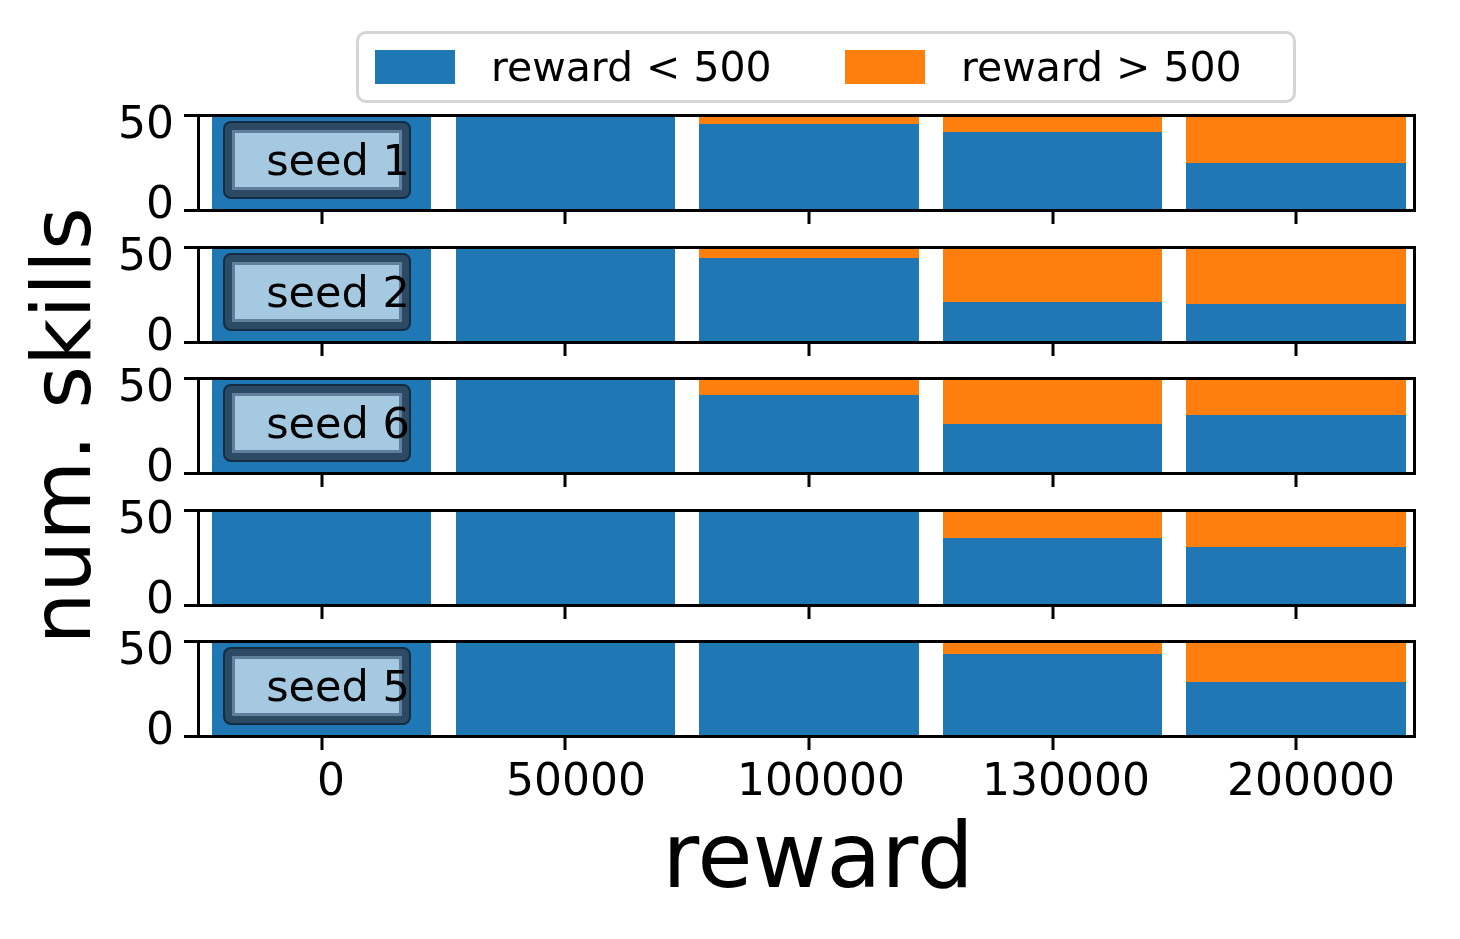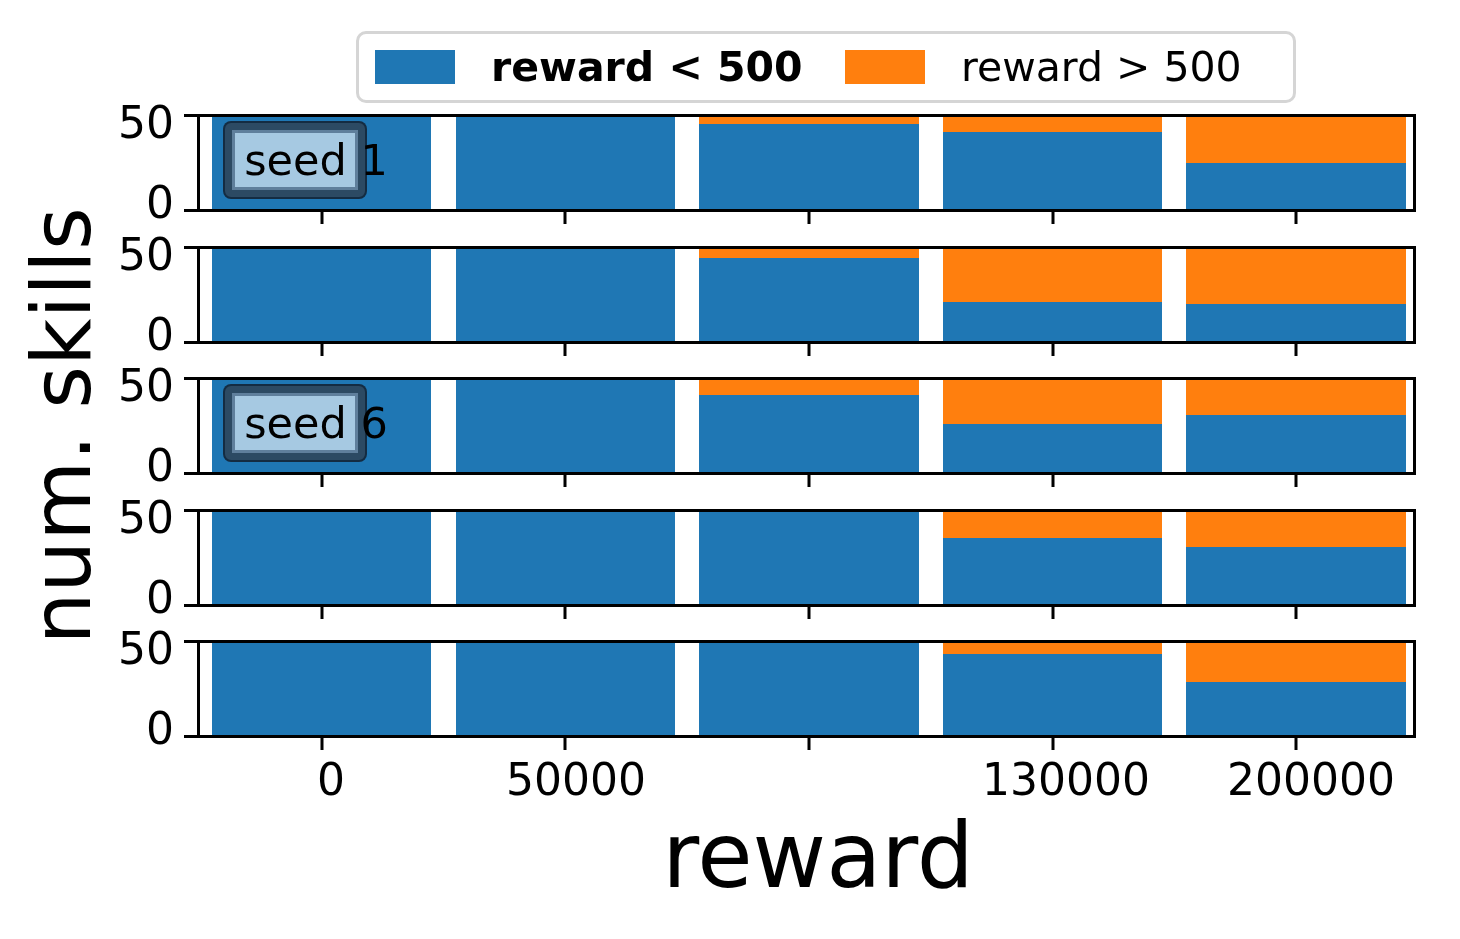--- a/index.html
+++ b/index.html
@@ -9,21 +9,21 @@
     overflow:hidden;
   }
 
   
   .legend {
     position:absolute; left:356px; top:31px; width:940px; height:72px;
     background:#ffffff; border:3px solid #d5d5d5; border-radius:10px;
     display:flex; align-items:center; box-sizing:border-box;
   }
   .legend-item { display:flex; align-items:center; }
-  .legend-item.first { margin-left:16px; width:470px;font-weight:bold; }
+  .legend-item.first { margin-left:16px; width:470px; }
   .legend-swatch { width:80px; height:34px; margin-right:36px; flex:0 0 auto; }
   .legend-label { font-size:41px; line-height:1; white-space:nowrap; }
 
   
   .ylabel {
     position:absolute; left:62px; top:426px; font-size:82px; line-height:1;
     transform:translate(-50%,-50%) rotate(-90deg); white-space:nowrap;
   }
   .xlabel {
     position:absolute; left:818px; top:806px; font-size:90px; line-height:1.1;
@@ -54,21 +54,21 @@
   }
   .ytick-mark.top { top:-3px; }
   .ytick-mark.bottom { bottom:-3px; }
   .xtick-mark {
     position:absolute; top:calc(100% + 3px); width:3px; height:12px; background:#000;
     transform:translateX(-50%);
   }
 
   
   .seed-box {
-    position:absolute; left:2.1%; top:6px; height:74px; width:140px;
+    position:absolute; left:2.1%; top:6px; height:74px; width:184px;
     background:#a6c9e2; border:7px solid #2c4a63; border-radius:6px;
     box-shadow: inset 0 0 0 3px #5f7f9c, 0 0 0 2px #142c42;
     box-sizing:border-box; display:flex; align-items:center; justify-content:center;padding-left:41px;
   }
   .seed-label { font-size:43px; line-height:1; color:#000; white-space:nowrap; }
 </style>
 </head>
 <body>
 
 <div class="figure">
@@ -119,20 +119,23 @@
     <div class="bars">
         <div class="bar-seg" style="left: 1.00402%; width: 18.0723%; bottom: 0%; height: 100%; background: rgb(31, 119, 180);"></div>
         <div class="bar-seg" style="left: 21.0843%; width: 18.0723%; bottom: 0%; height: 100%; background: rgb(31, 119, 180);"></div>
         <div class="bar-seg" style="left: 41.1647%; width: 18.0723%; bottom: 0%; height: 90%; background: rgb(31, 119, 180);"></div>
         <div class="bar-seg" style="left: 41.1647%; width: 18.0723%; bottom: 90%; height: 10%; background: rgb(255, 127, 14);"></div>
         <div class="bar-seg" style="left: 61.245%; width: 18.0723%; bottom: 0%; height: 42%; background: rgb(31, 119, 180);"></div>
         <div class="bar-seg" style="left: 61.245%; width: 18.0723%; bottom: 42%; height: 58%; background: rgb(255, 127, 14);"></div>
         <div class="bar-seg" style="left: 81.3253%; width: 18.0723%; bottom: 0%; height: 40%; background: rgb(31, 119, 180);"></div>
         <div class="bar-seg" style="left: 81.3253%; width: 18.0723%; bottom: 40%; height: 60%; background: rgb(255, 127, 14);"></div>
       </div>
+    <div class="seed-box">
+      <span class="seed-label">seed 2</span>
+    </div>
   <span class="xtick-mark" style="left: 10.0402%;"></span>
       <span class="xtick-mark" style="left: 30.1205%;"></span>
       <span class="xtick-mark" style="left: 50.2008%;"></span>
       <span class="xtick-mark" style="left: 70.2811%;"></span>
       <span class="xtick-mark" style="left: 90.3614%;"></span>
     </div>
 
   <div class="subplot" style="top:377px">
     <span class="ytick-label top">50</span>
     <span class="ytick-label bottom">0</span>
@@ -186,29 +189,33 @@
     <span class="ytick-mark bottom"></span>
     <div class="bars">
         <div class="bar-seg" style="left: 1.00402%; width: 18.0723%; bottom: 0%; height: 100%; background: rgb(31, 119, 180);"></div>
         <div class="bar-seg" style="left: 21.0843%; width: 18.0723%; bottom: 0%; height: 100%; background: rgb(31, 119, 180);"></div>
         <div class="bar-seg" style="left: 41.1647%; width: 18.0723%; bottom: 0%; height: 100%; background: rgb(31, 119, 180);"></div>
         <div class="bar-seg" style="left: 61.245%; width: 18.0723%; bottom: 0%; height: 88%; background: rgb(31, 119, 180);"></div>
         <div class="bar-seg" style="left: 61.245%; width: 18.0723%; bottom: 88%; height: 12%; background: rgb(255, 127, 14);"></div>
         <div class="bar-seg" style="left: 81.3253%; width: 18.0723%; bottom: 0%; height: 58%; background: rgb(31, 119, 180);"></div>
         <div class="bar-seg" style="left: 81.3253%; width: 18.0723%; bottom: 58%; height: 42%; background: rgb(255, 127, 14);"></div>
       </div>
+    <div class="seed-box">
+      <span class="seed-label">seed 5</span>
+    </div>
   <span class="xtick-mark" style="left: 10.0402%;"></span>
       <span class="xtick-mark" style="left: 30.1205%;"></span>
       <span class="xtick-mark" style="left: 50.2008%;"></span>
       <span class="xtick-mark" style="left: 70.2811%;"></span>
       <span class="xtick-mark" style="left: 90.3614%;"></span>
     </div>
 
   <div class="xticklabels">
     <span class="xticklabel" style="left:331px">0</span>
     <span class="xticklabel" style="left:576px">50000</span>
+    <span class="xticklabel" style="left:821px">100000</span>
     <span class="xticklabel" style="left:1066px">130000</span>
     <span class="xticklabel" style="left:1311px">200000</span>
   </div>
 
   <div class="xlabel">reward</div>
 
 </div>
 
 </body></html>

